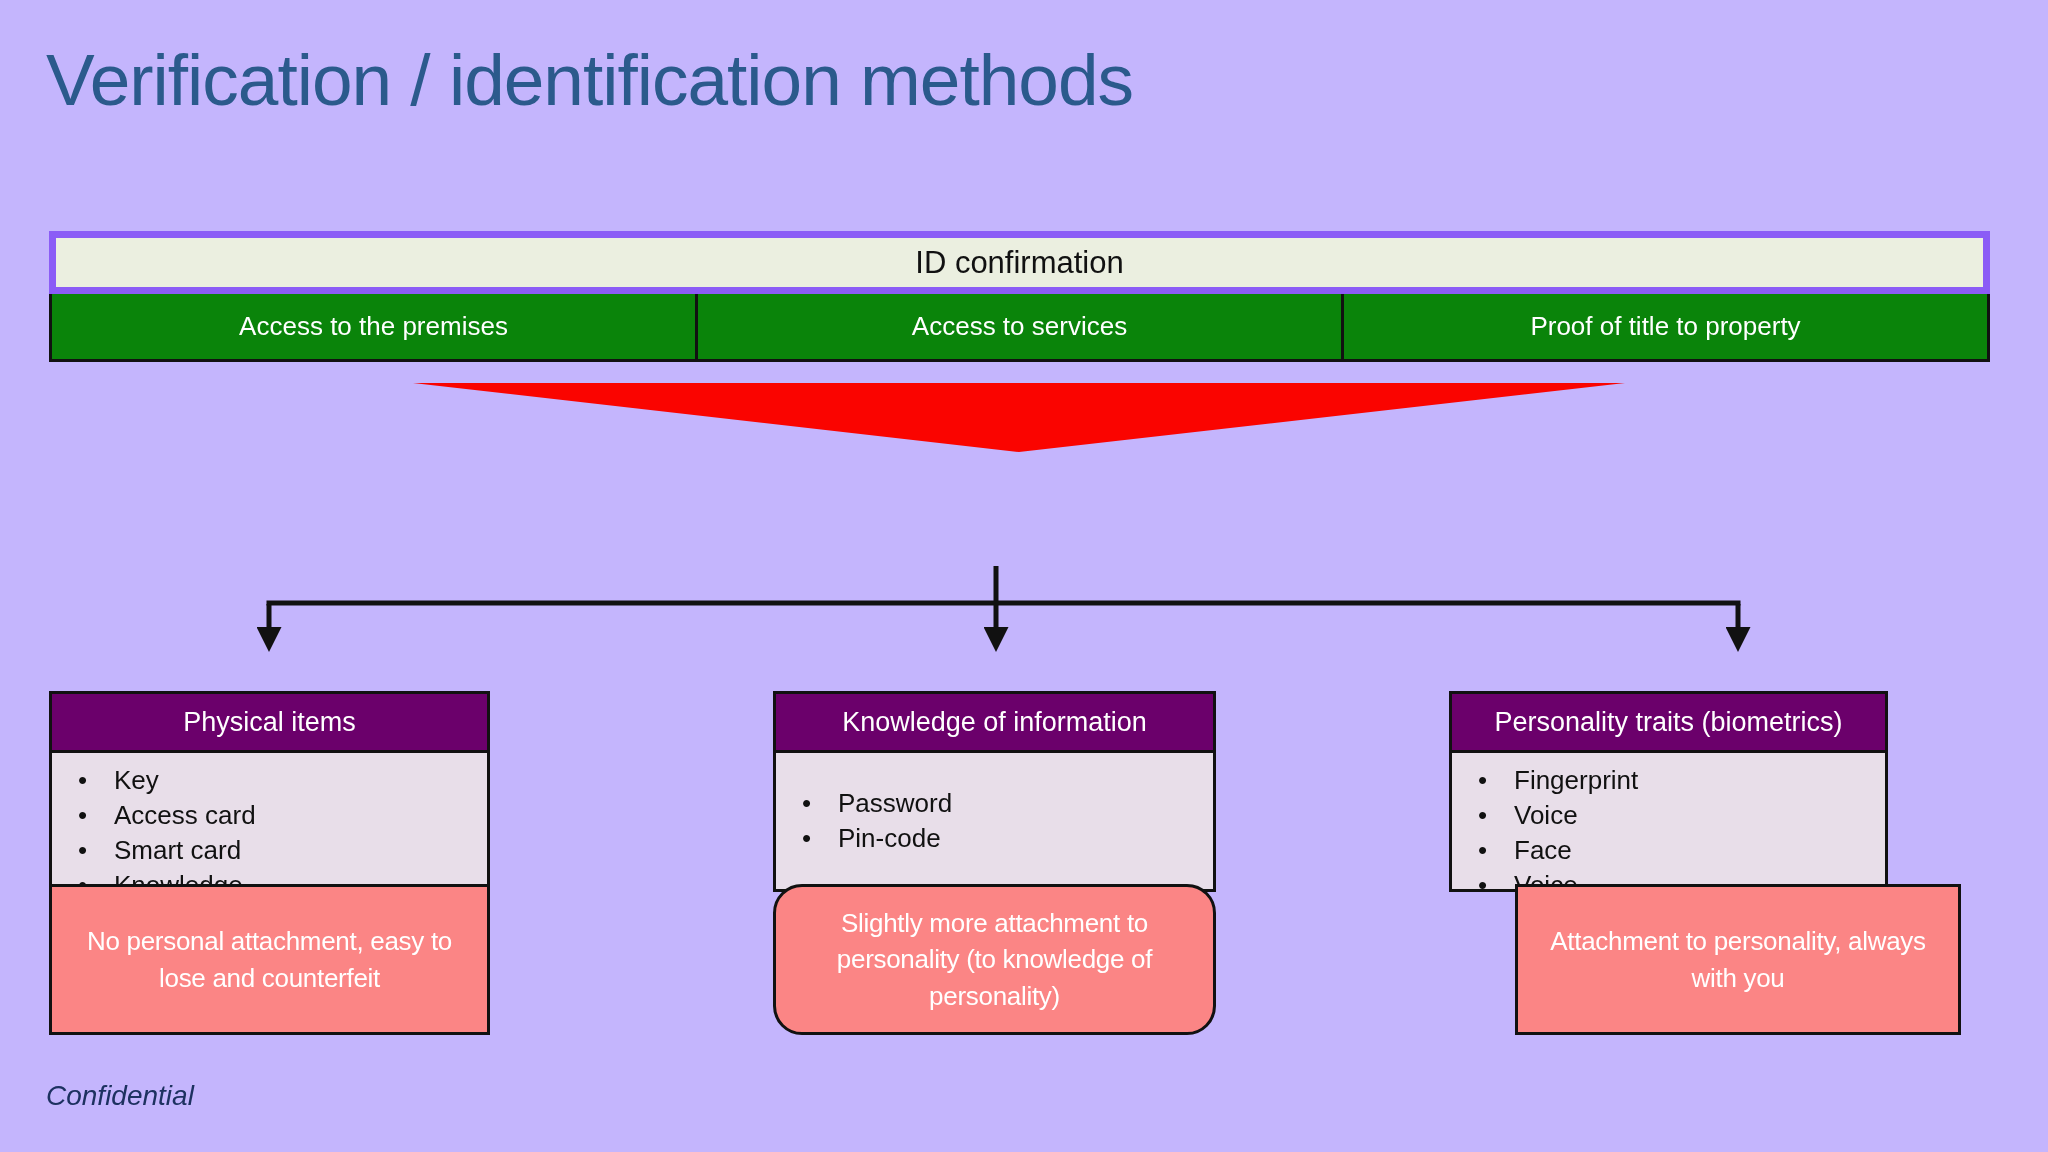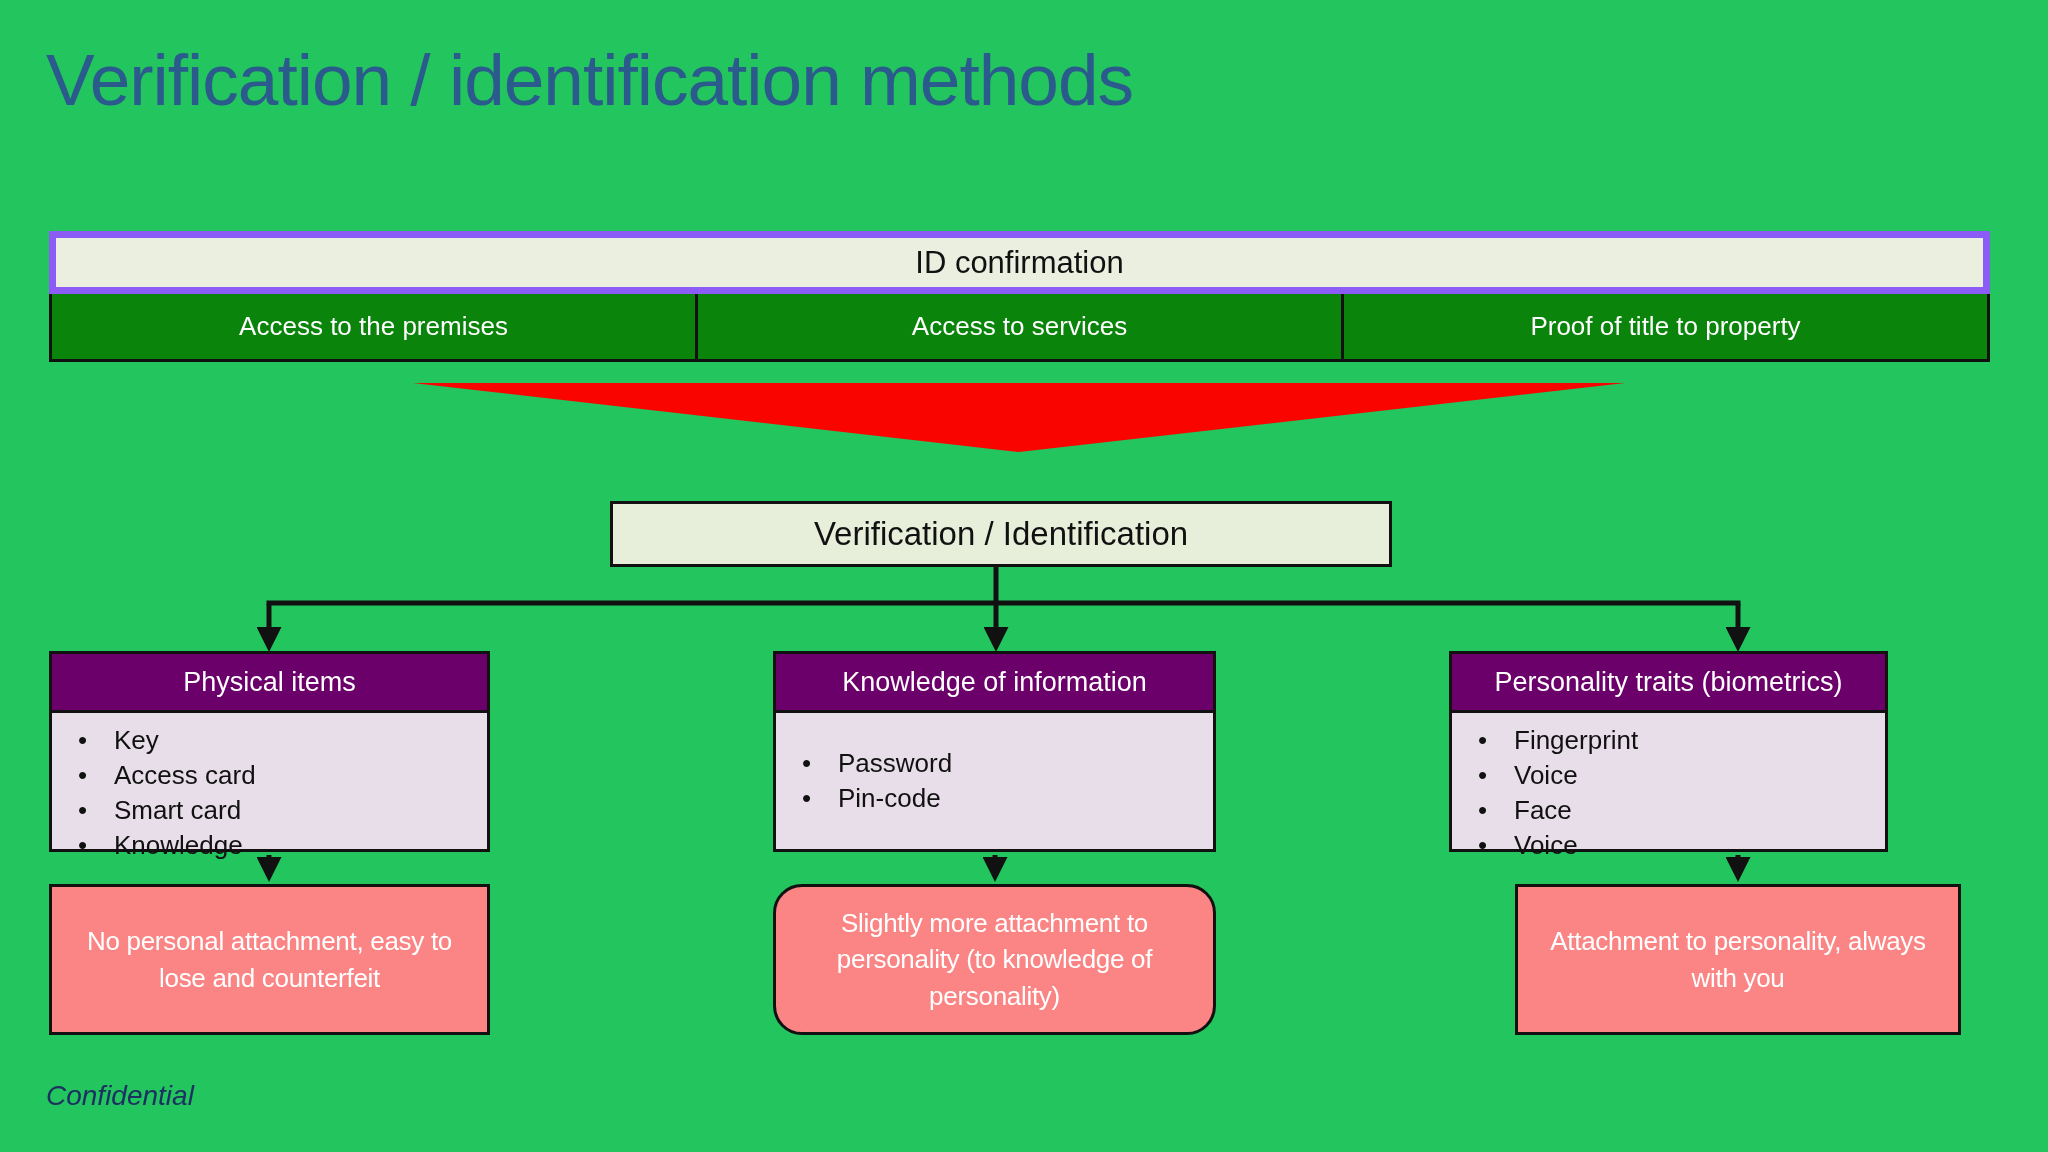--- a/index.html
+++ b/index.html
@@ -1,17 +1,17 @@
 <!DOCTYPE html>
 <html><head>
 <meta charset="utf-8">
 <style>
   html,body { margin:0; padding:0; background:#ffffff; }
   .stage {
-    position:relative; width:2048px; height:1152px; background:#22c55e;
+    position:relative; width:2048px; height:1152px; background:#c4b5fd;
     font-family:"Liberation Sans", sans-serif; overflow:hidden;
   }
 
   
   .title {
     position:absolute; left:46px; top:38px;
     font-size:73px; letter-spacing:-1px; color:#2b5a8c; white-space:nowrap;
   }
 
   
@@ -48,21 +48,21 @@
   svg.connectors { position:absolute; left:0; top:0; pointer-events:none; }
 
   
   .col { position:absolute; top:651px; }
   .col1 { left:49px;  width:441px; }
   .col2 { left:773px; width:443px; }
   .col3 { left:1449px; width:439px; }
   .col-header {
     height:62px; background:#6b006b; border:3px solid #111; box-sizing:border-box;
     display:flex; align-items:center; justify-content:center;
-    color:#fff; font-size:27px;
+    color:#fff; font-size:27px;margin-top:40px;
   }
   .col-body {
     height:139px; background:#e8dee9; border:3px solid #111; border-top:none;
     box-sizing:border-box; padding-top:10px;
   }
   .col-body.center-items {
     display:flex; flex-direction:column; justify-content:center; padding-top:0;
   }
   .bullet-row {
     display:flex; padding-left:26px; font-size:26px; line-height:35px; color:#111;
@@ -98,21 +98,20 @@
     <div class="band-header">ID confirmation</div>
     <div class="band-cells">
       <div class="band-cell">Access to the premises</div>
       <div class="band-cell">Access to services</div>
       <div class="band-cell">Proof of title to property</div>
     </div>
   </div>
 
   <div class="funnel"></div>
 
-  <div class="verify-box">Verification / Identification</div>
 
   <svg class="connectors" width="2048" height="1152" viewBox="0 0 2048 1152">
     <defs>
       <marker id="arrow" viewBox="0 0 10 10" refX="2" refY="5" markerWidth="5" markerHeight="5" orient="auto-start-reverse">
         <path d="M0 0 L10 5 L0 10 z" fill="#111"></path>
       </marker>
     </defs>
     <g stroke="#111" stroke-width="5" fill="none">
       <path d="M996 566 V601"></path>
       <path d="M269 603 H1738" stroke-linecap="square"></path>

